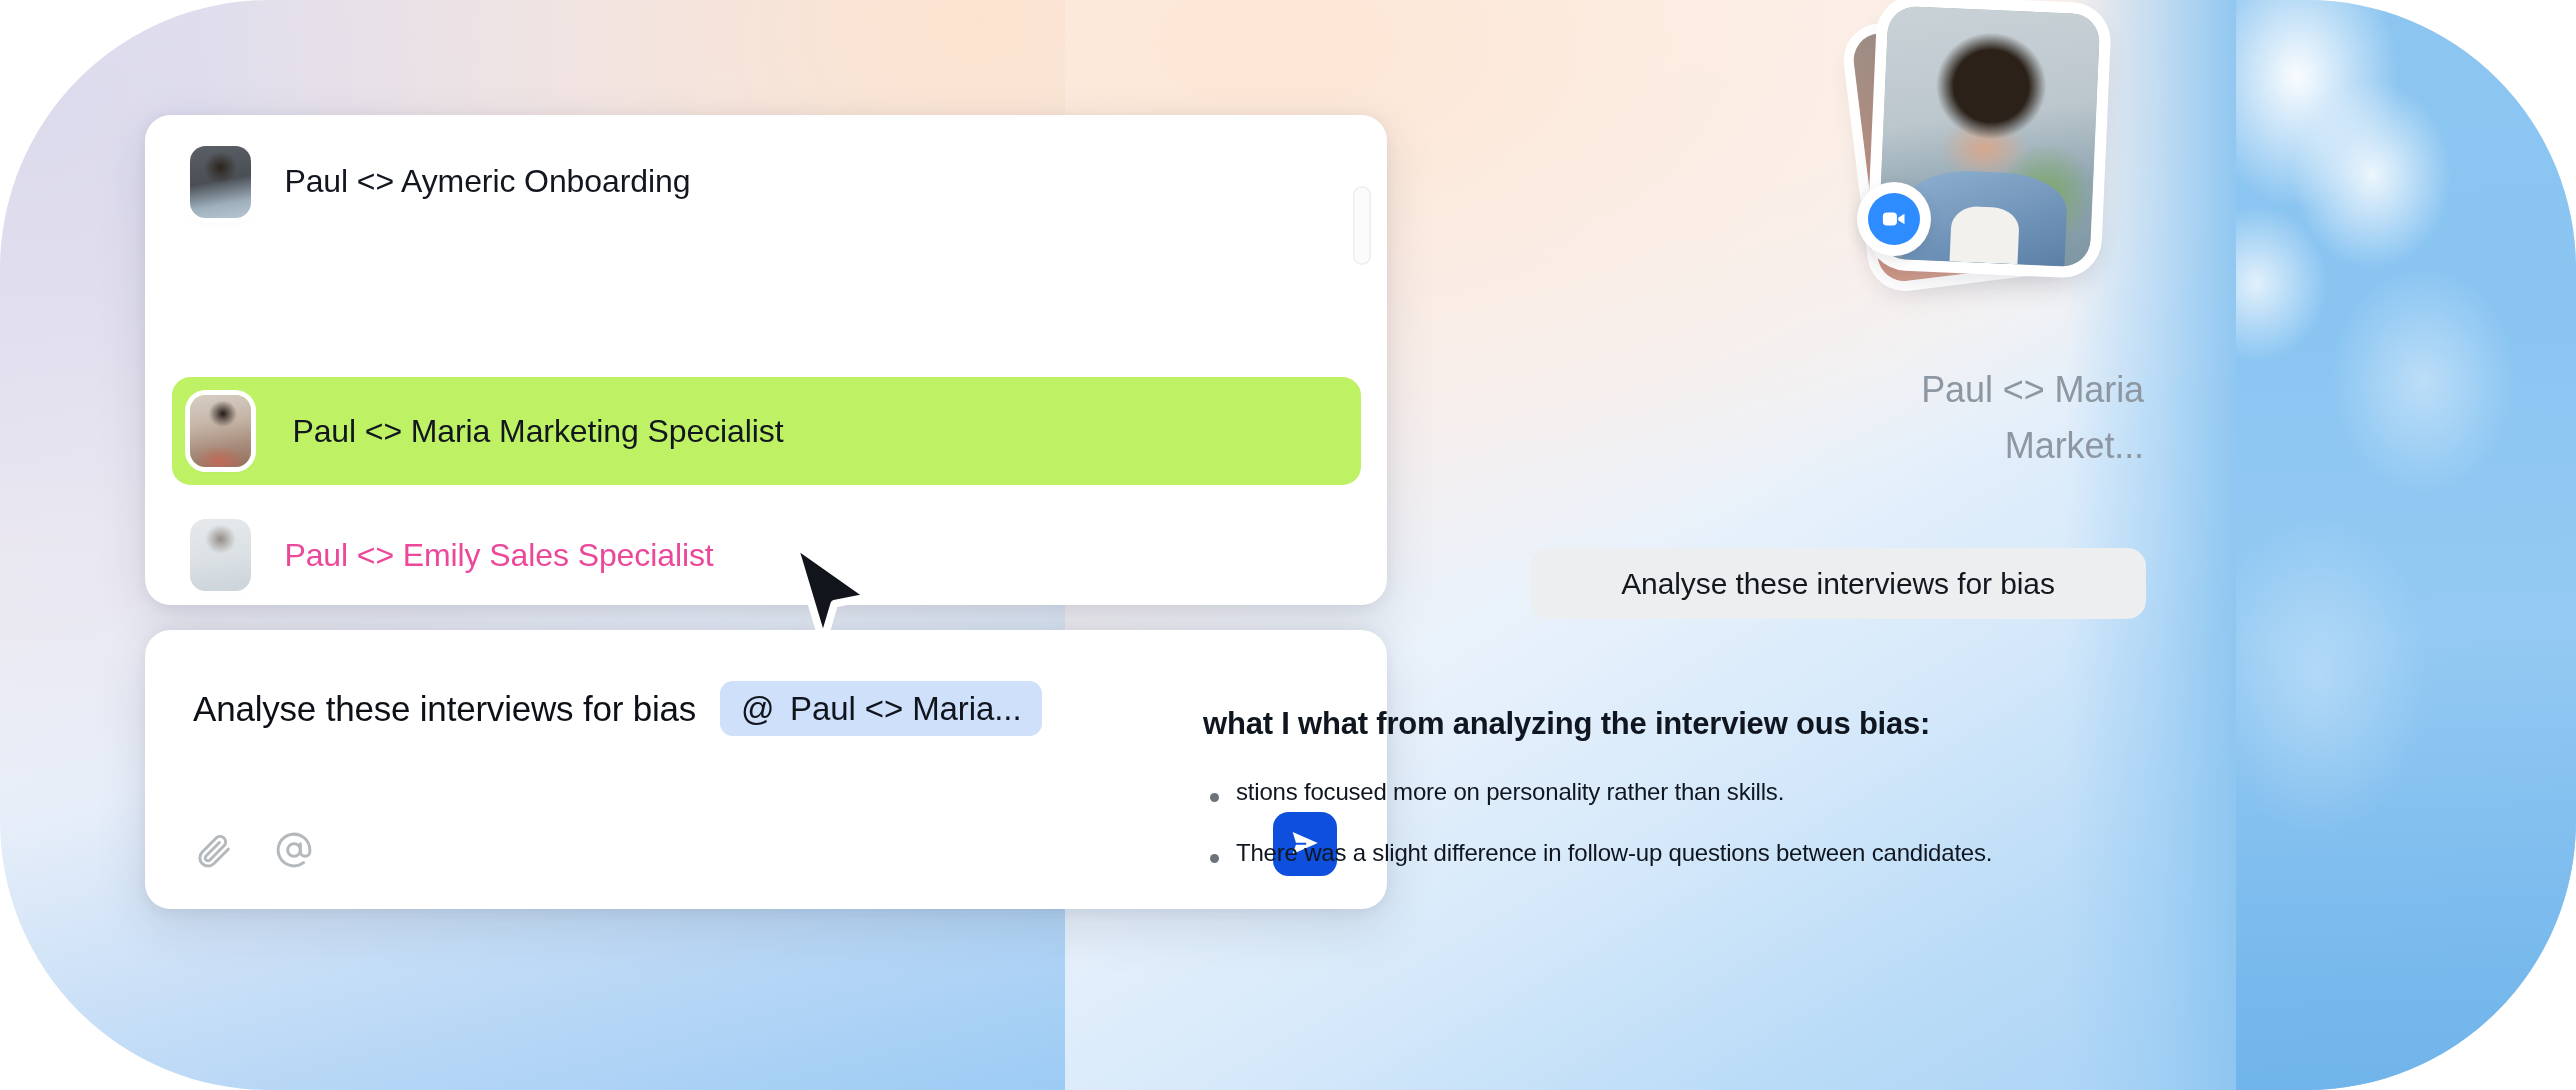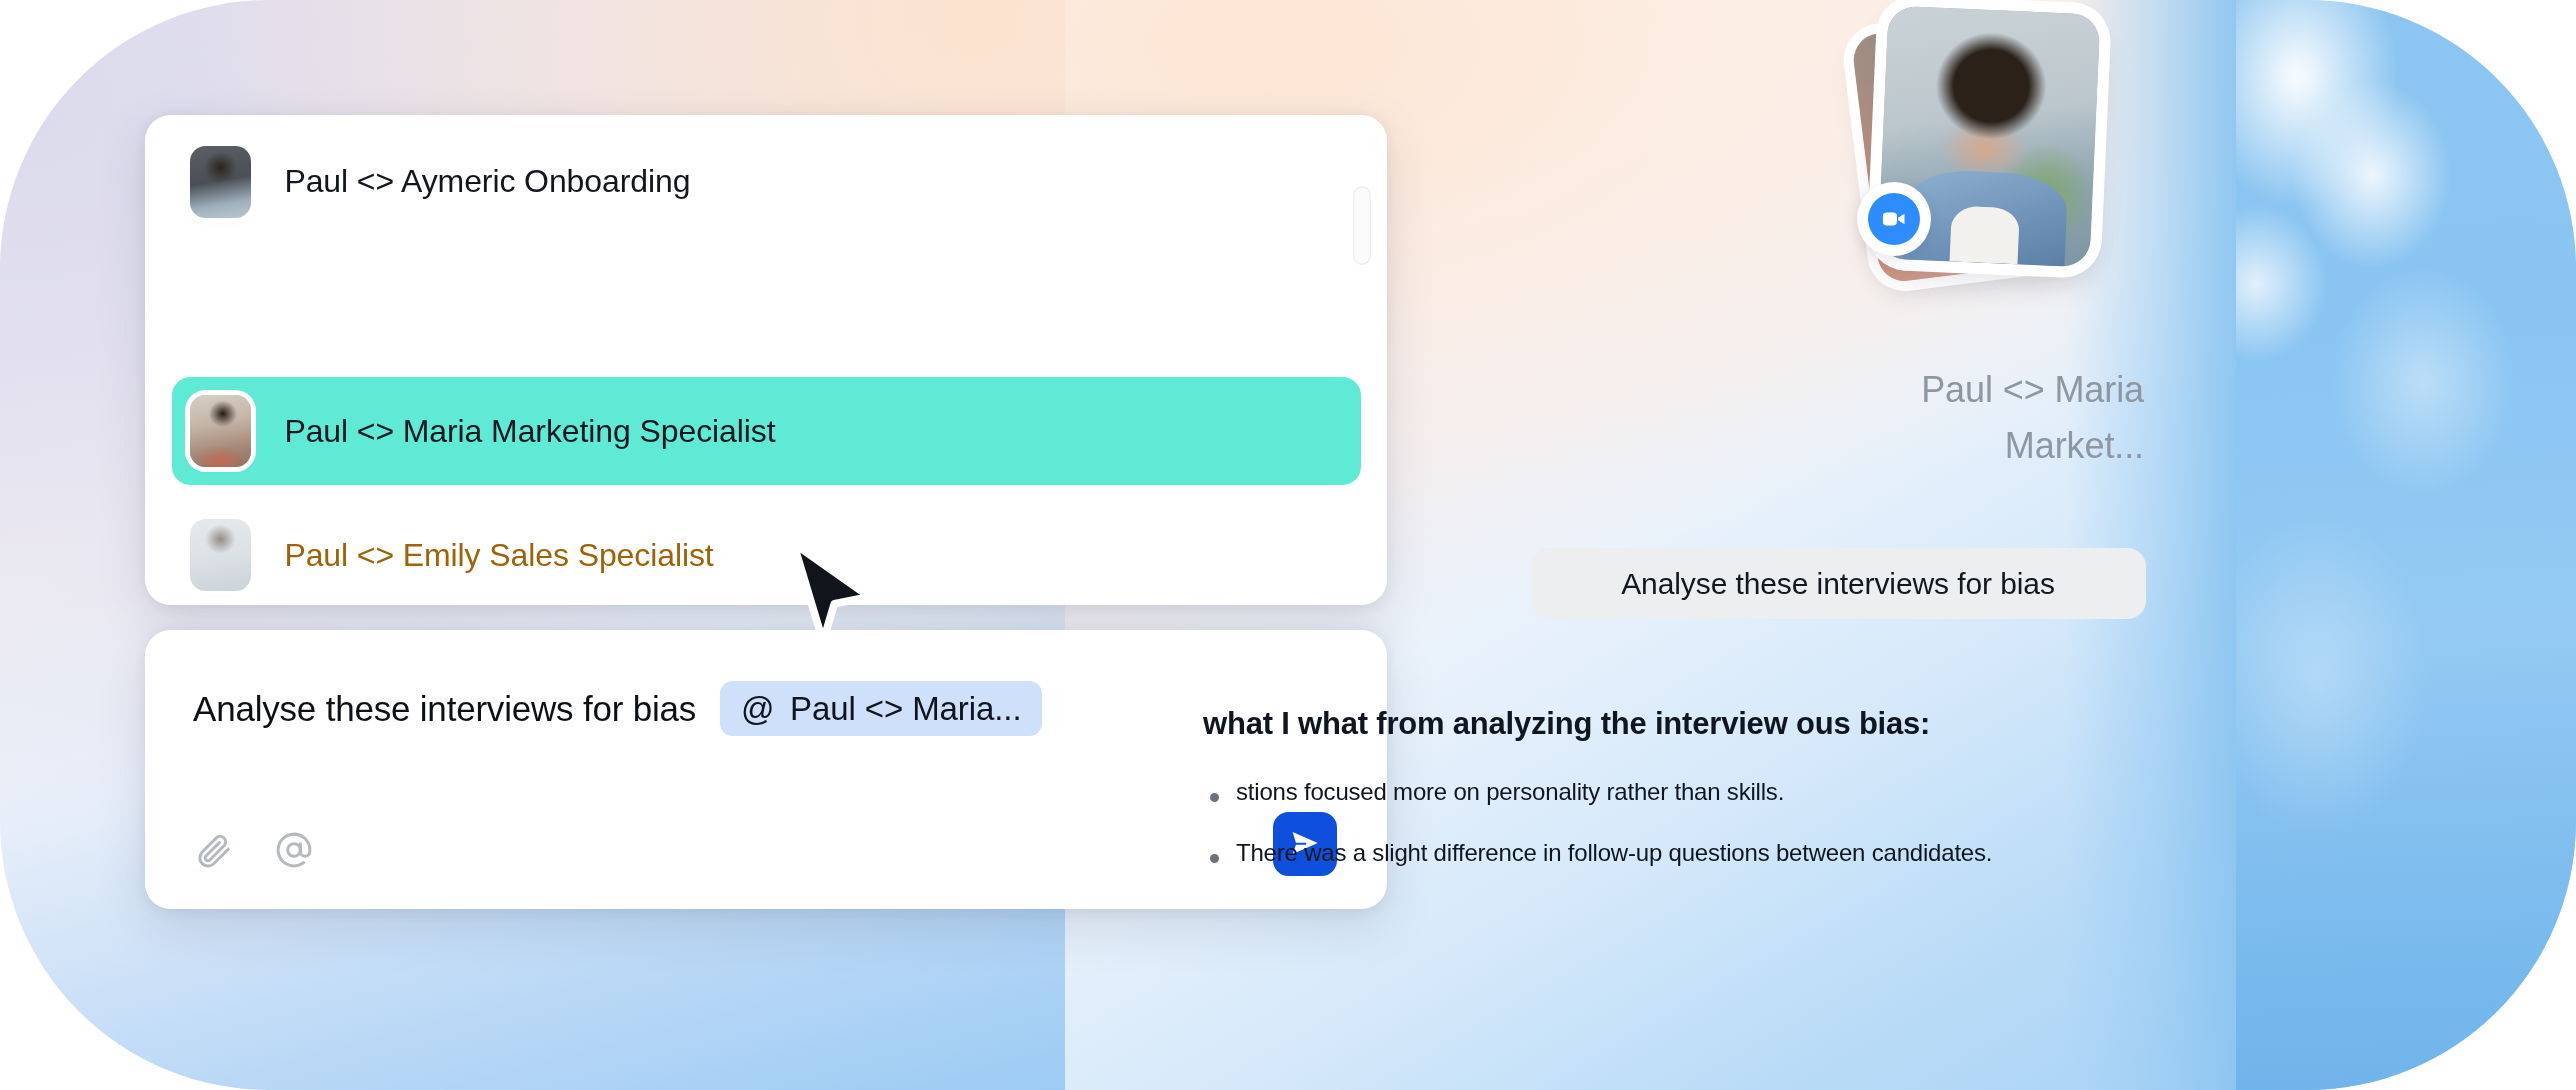--- a/index.html
+++ b/index.html
@@ -55,30 +55,30 @@
   
   #mention-dropdown{
     left:145px;top:115px;width:1242px;height:490px;
     border-radius:25.5px;overflow:hidden;
   }
   .dd-scroll{position:absolute;inset:0;}
   .dd-row{
     position:absolute;left:27px;width:1189px;height:108px;
     display:flex;align-items:center;border-radius:18.4px;
   }
-  .dd-row.sel{background:#5eead4;}
+  .dd-row.sel{background:#bef264;gap:8px;}
   .dd-avatar{
     width:61px;height:72px;border-radius:15.6px;flex:0 0 auto;margin-left:18.4px;
     background:#cfd3d8;box-shadow:0 0 0 5px #ffffff, 0 1.4px 7px rgba(0,0,0,.10);
     overflow:hidden;position:relative;
   }
   .dd-label{
     margin-left:33px;font-size:32px;color:#12161f;letter-spacing:-0.1px;white-space:nowrap;
   }
-  .dd-row.dim .dd-label{color:#a16207;}
+  .dd-row.dim .dd-label{color:#ec4899;}
   .dd-row.dim .dd-avatar{opacity:.55;}
   .dd-scrollbar-track{
     position:absolute;right:15.6px;top:57px;width:18.4px;height:382px;border-radius:9.2px;background:transparent;
   }
   .dd-scrollbar-thumb{
     position:absolute;right:15.6px;top:71px;width:18.4px;height:79px;border-radius:9.2px;
     background:#fbfbfc;box-shadow:inset 0 0 0 1.4px #eceded;
   }
 
   

